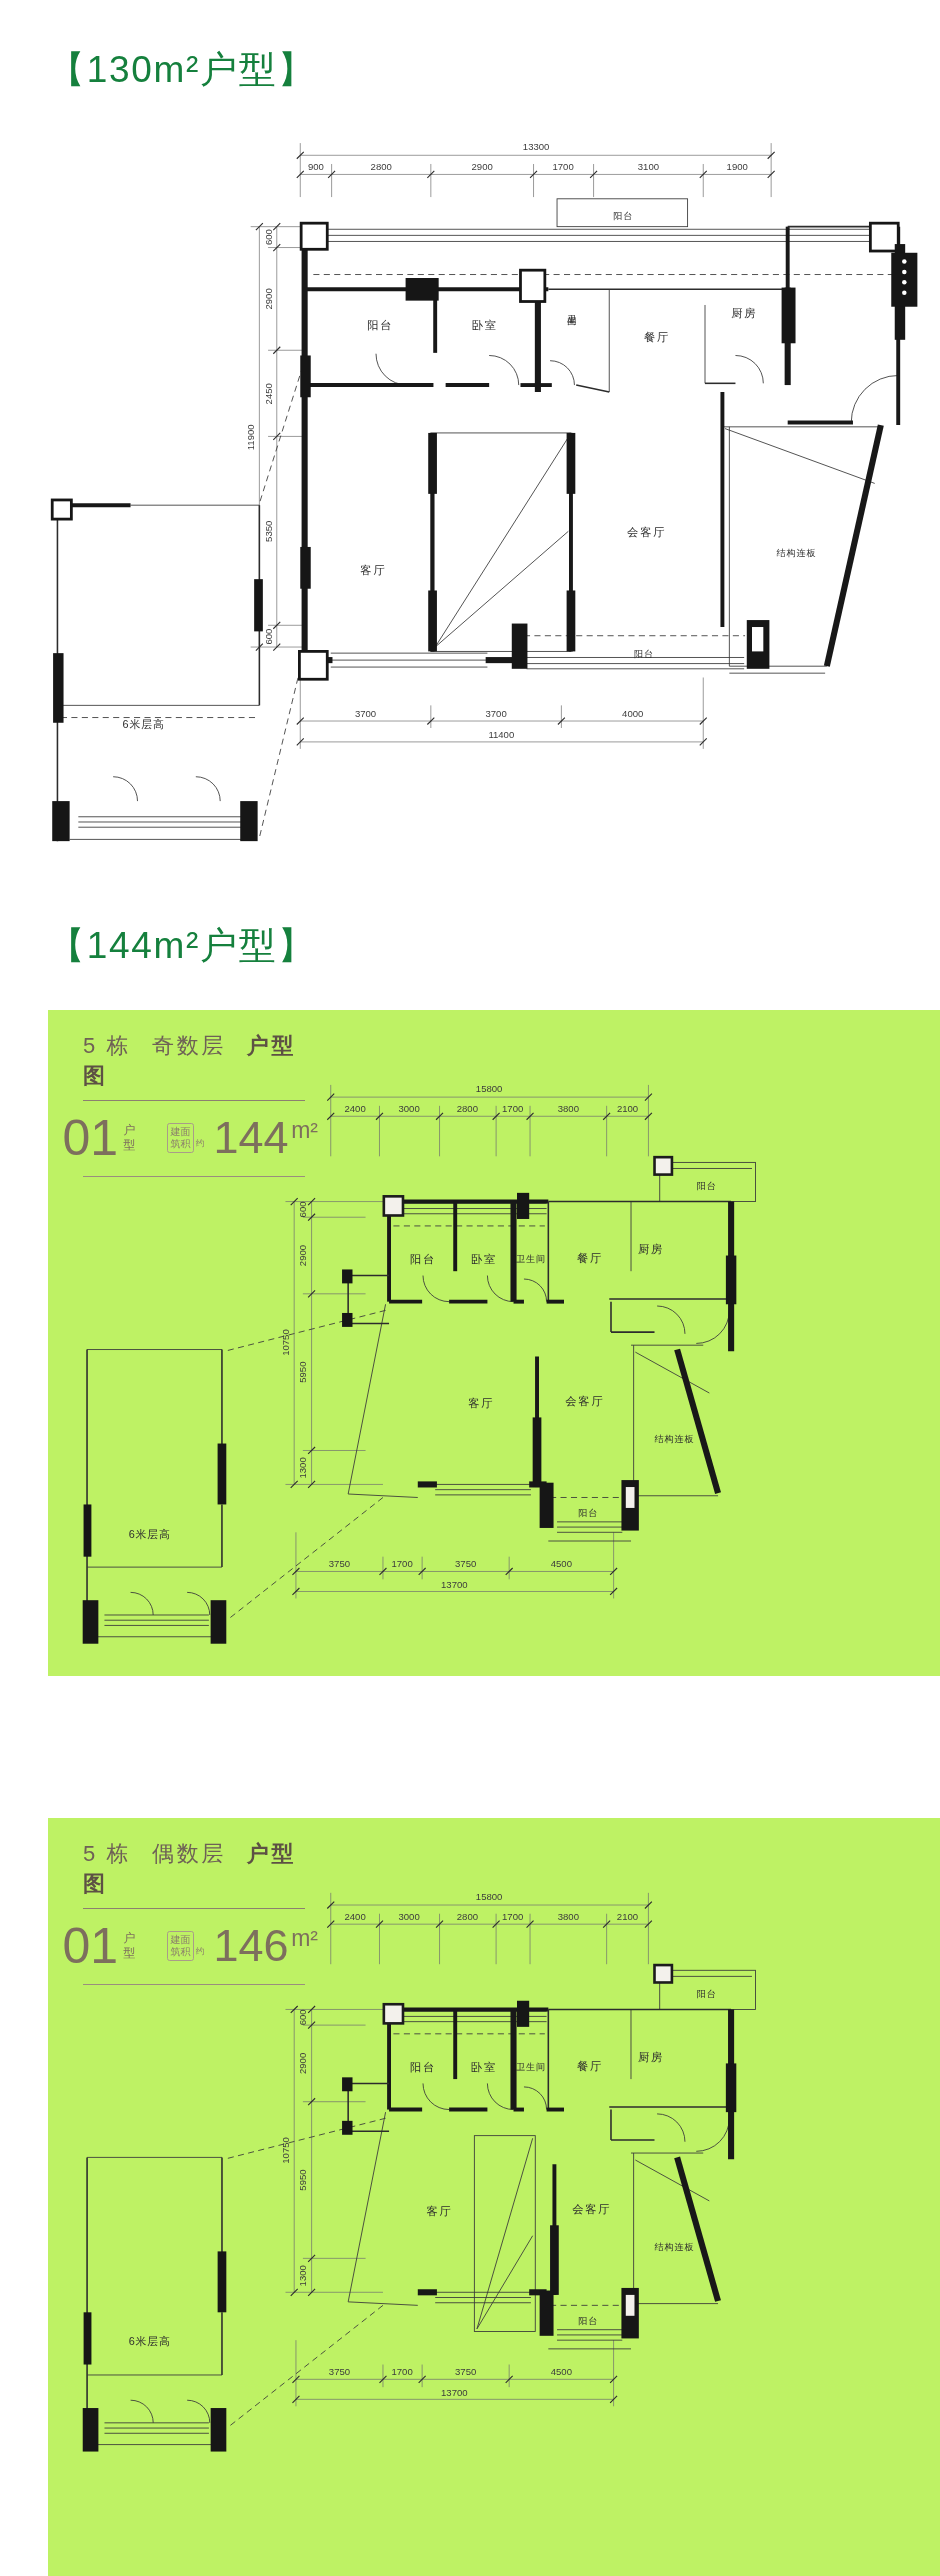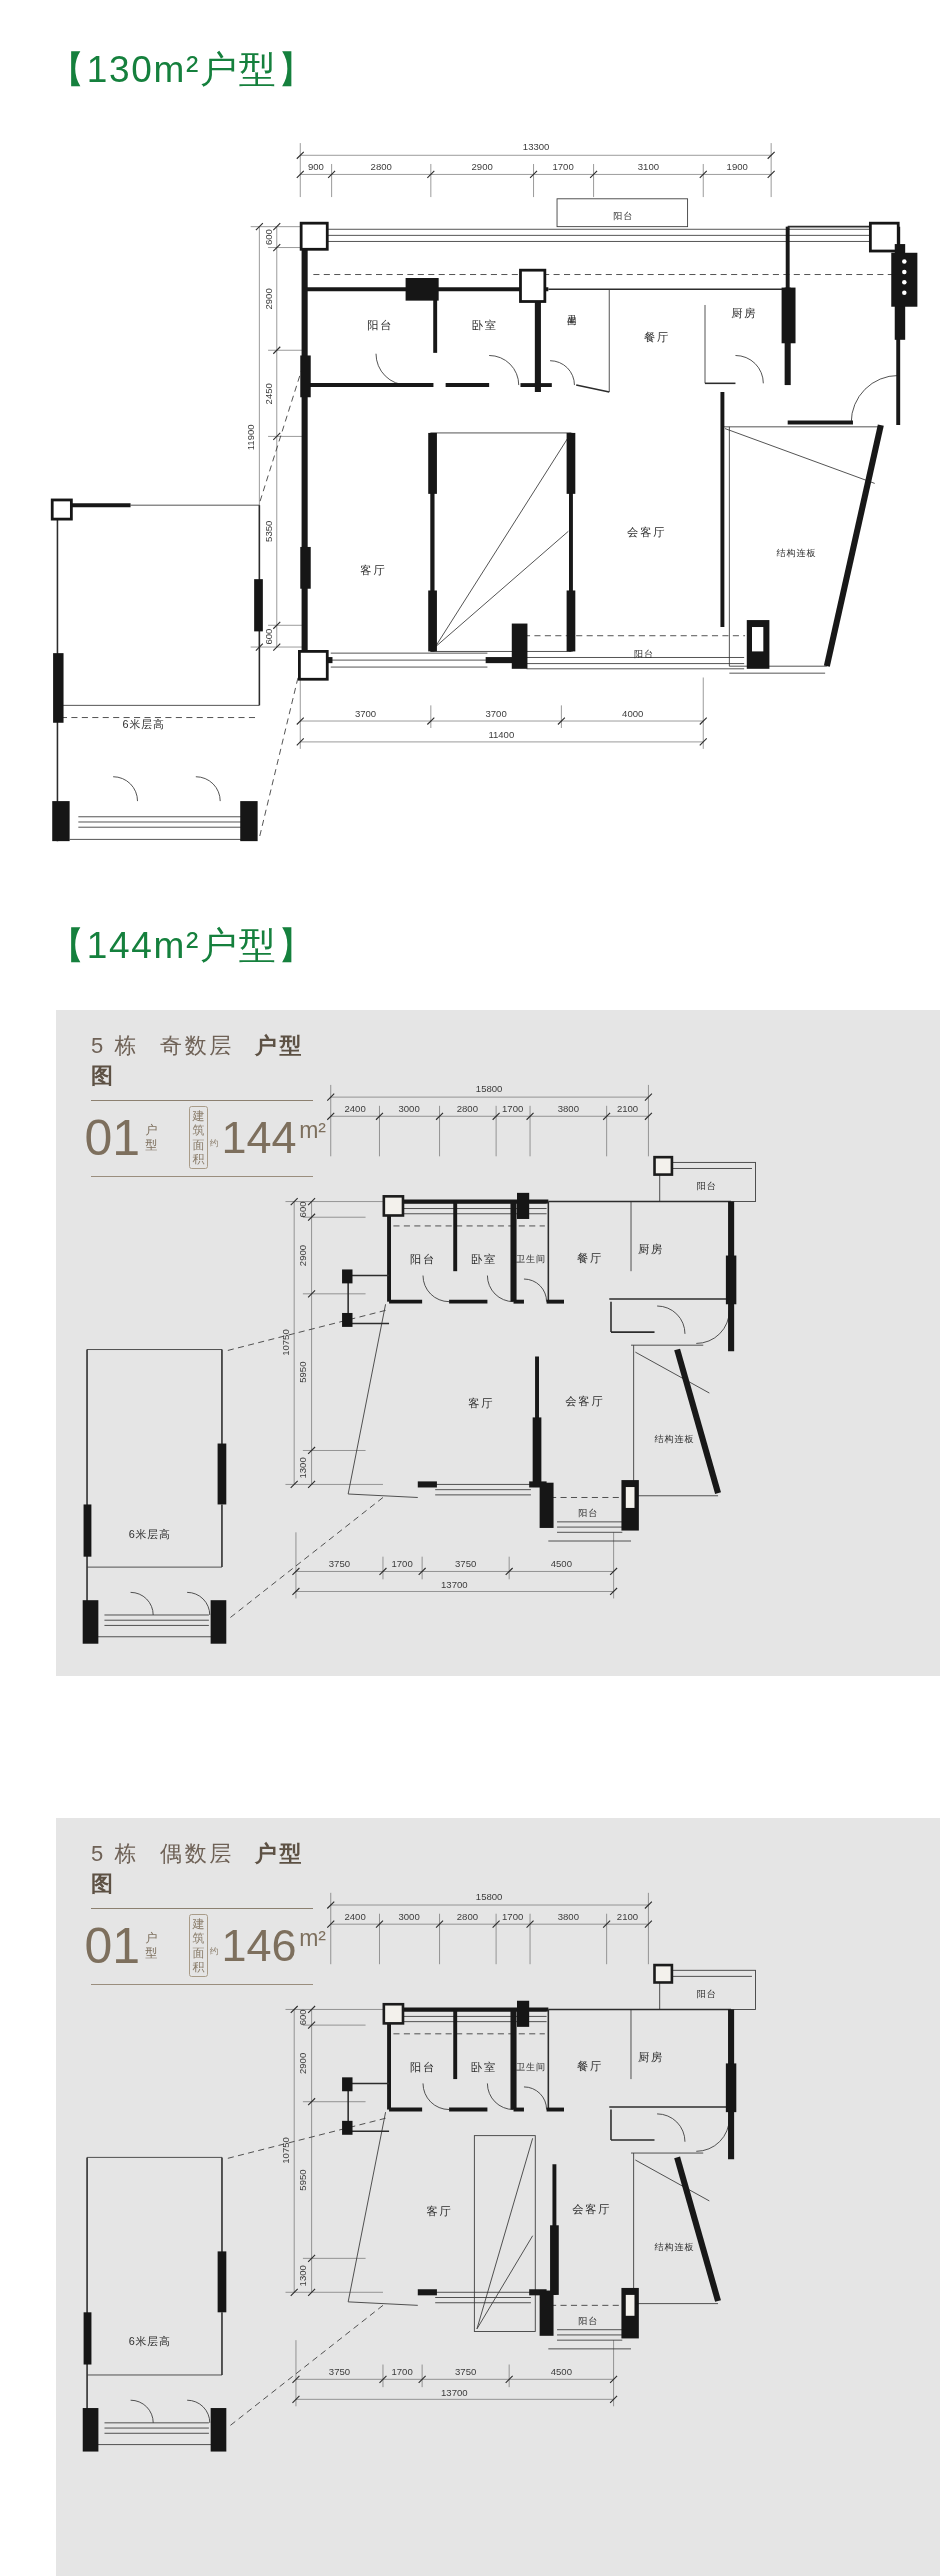--- a/index.html
+++ b/index.html
@@ -1,34 +1,34 @@
 <!DOCTYPE html>
 <html style="font-size:14px"><head>
 <meta charset="utf-8">
 <style>
   html,body{margin:0;padding:0;background:#ffffff;}
   #page{position:relative;width:940px;height:2576px;background:#ffffff;overflow:hidden;
         font-family:"Liberation Sans",sans-serif;}
   .sec-title{position:absolute;left:48px;font-size:37px;font-weight:500;color:#15803d;
              letter-spacing:1.7px;white-space:nowrap;}
-  .card{position:absolute;left:56px;right:0;background:#e5e5e5;}
+  .card{position:absolute;left:48px;right:0;background:#bef264;}
   .card-header{position:absolute;left:35px;top:21px;width:235px;color:#6e6156;}
   .ch-line1{font-size:22px;letter-spacing:2.6px;color:#6e6156;}
   .ch-line1 .bold{font-weight:700;color:#5d5144;margin-left:12.2px;}
   .ch-hr{height:1.7px;background:#8c8070;margin:8.7px 0 7px 0;width:222px;}
   .ch-hr2{height:0.9px;background:#9a8e7e;margin-top:8.7px;width:222px;}
   .unit-row{display:flex;align-items:center;height:59px;justify-content:flex-end;}
   .unit-no{font-size:50px;font-weight:300;color:#7d6f5d;line-height:1;}
   .unit-stack{display:flex;flex-direction:column;font-size:12.2px;color:#7d6f5d;
               margin-left:5.2px;line-height:1.25;}
   .vr{width:0.9px;height:50px;background:#b3a794;margin:0 15.7px;}
-  .area-badge{display:flex;flex-direction:column;font-size:12px;line-height:1.2;color:#8a7d6b;
+  .area-badge{display:flex;flex-direction:row;font-size:10px;line-height:1.2;color:#8a7d6b;
               border:0.9px solid #a99c89;border-radius:2.6px;padding:1.7px 2.6px;}
   .approx{font-size:8.7px;color:#8a7d6b;margin:12.2px 0 0 1.7px;}
-  .area-val{font-size:45px;font-weight:300;color:#7d6f5d;line-height:1;margin-left:3px;}
+  .area-val{font-size:45px;font-weight:300;color:#7d6f5d;line-height:1;margin-left:9px;}
   .area-unit{font-size:23px;color:#7d6f5d;margin:-15.7px 0 0 2.6px;}
   svg{position:absolute;left:0;}
   .dl{stroke:#6f6f6f;stroke-width:0.8;fill:none;}
   .tick{stroke:#2e2e2e;stroke-width:1.3;fill:none;}
   .dimt{font-size:11px;fill:#3c3c3c;text-anchor:middle;font-family:"Liberation Sans",sans-serif;}
   .thin{stroke:#3a3a3a;stroke-width:1;fill:none;}
   .thin2{stroke:#2c2c2c;stroke-width:1.8;fill:none;}
   .wall{stroke:#181818;stroke-width:4.5;fill:none;}
   .wall6{stroke:#181818;stroke-width:7;fill:none;}
   .dash{stroke:#3a3a3a;stroke-width:1;fill:none;stroke-dasharray:7 5;}

